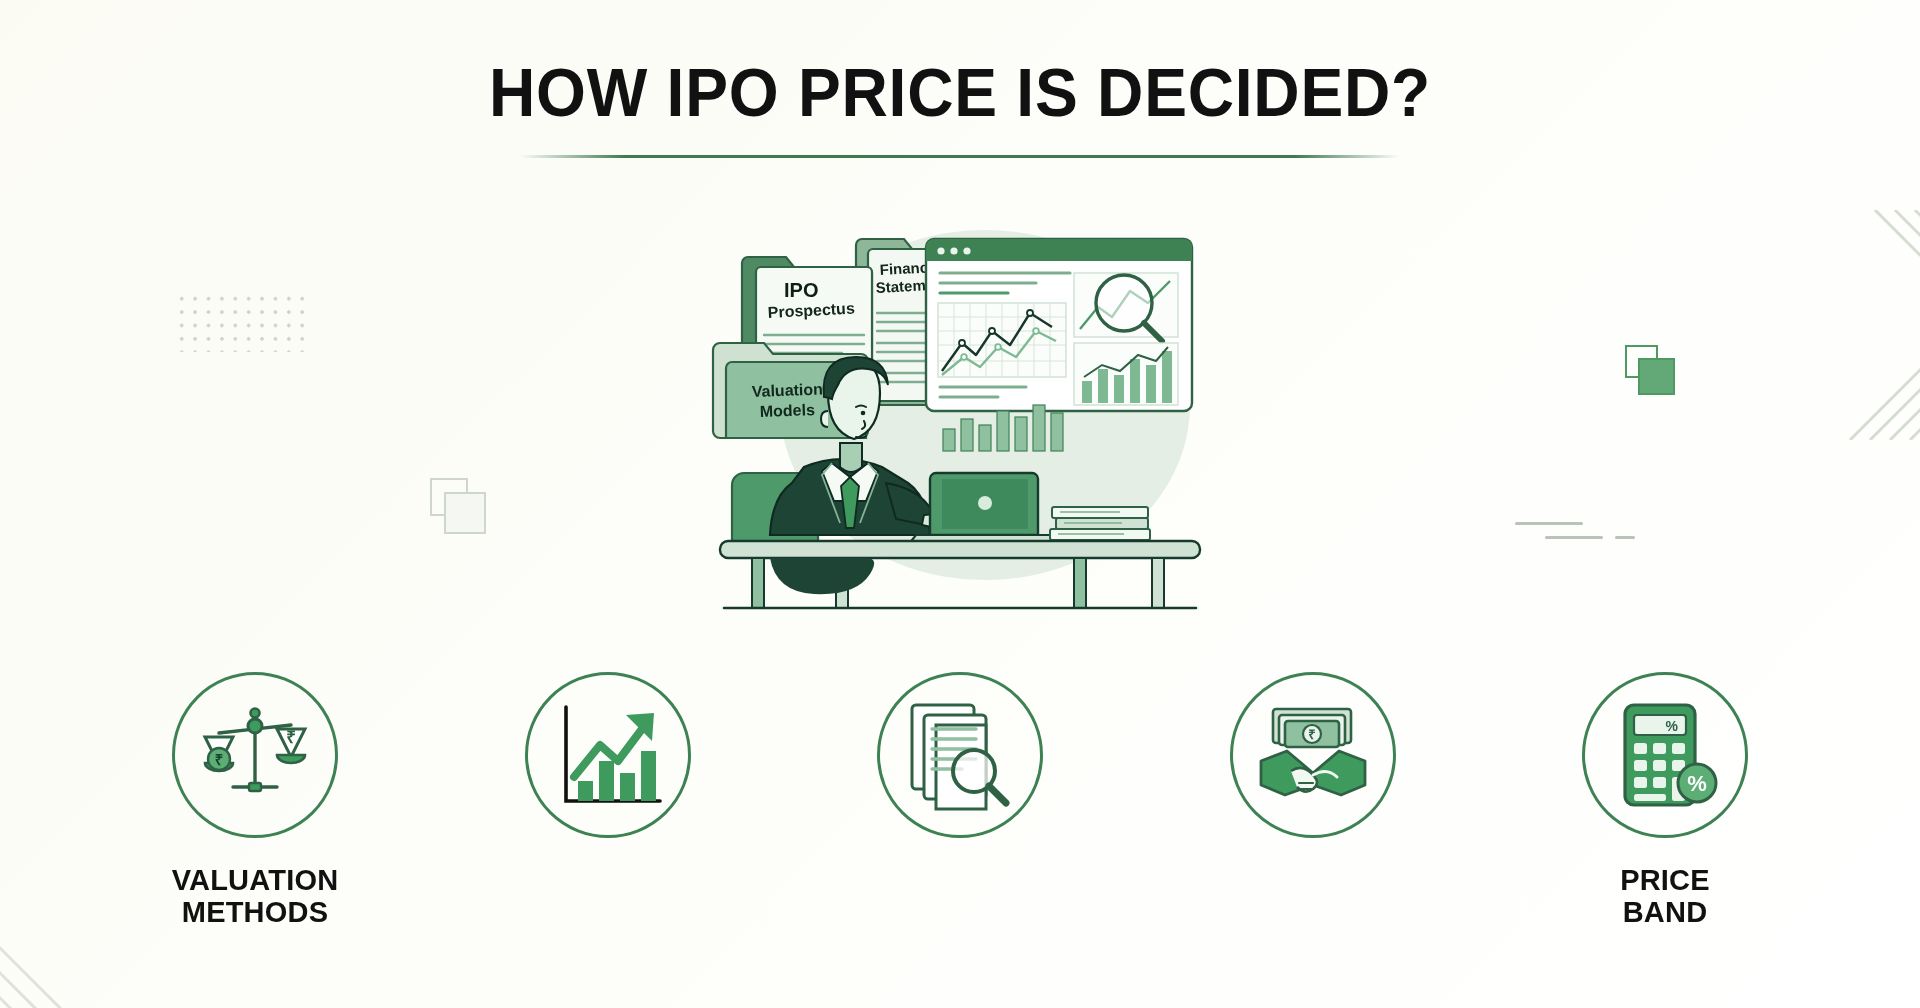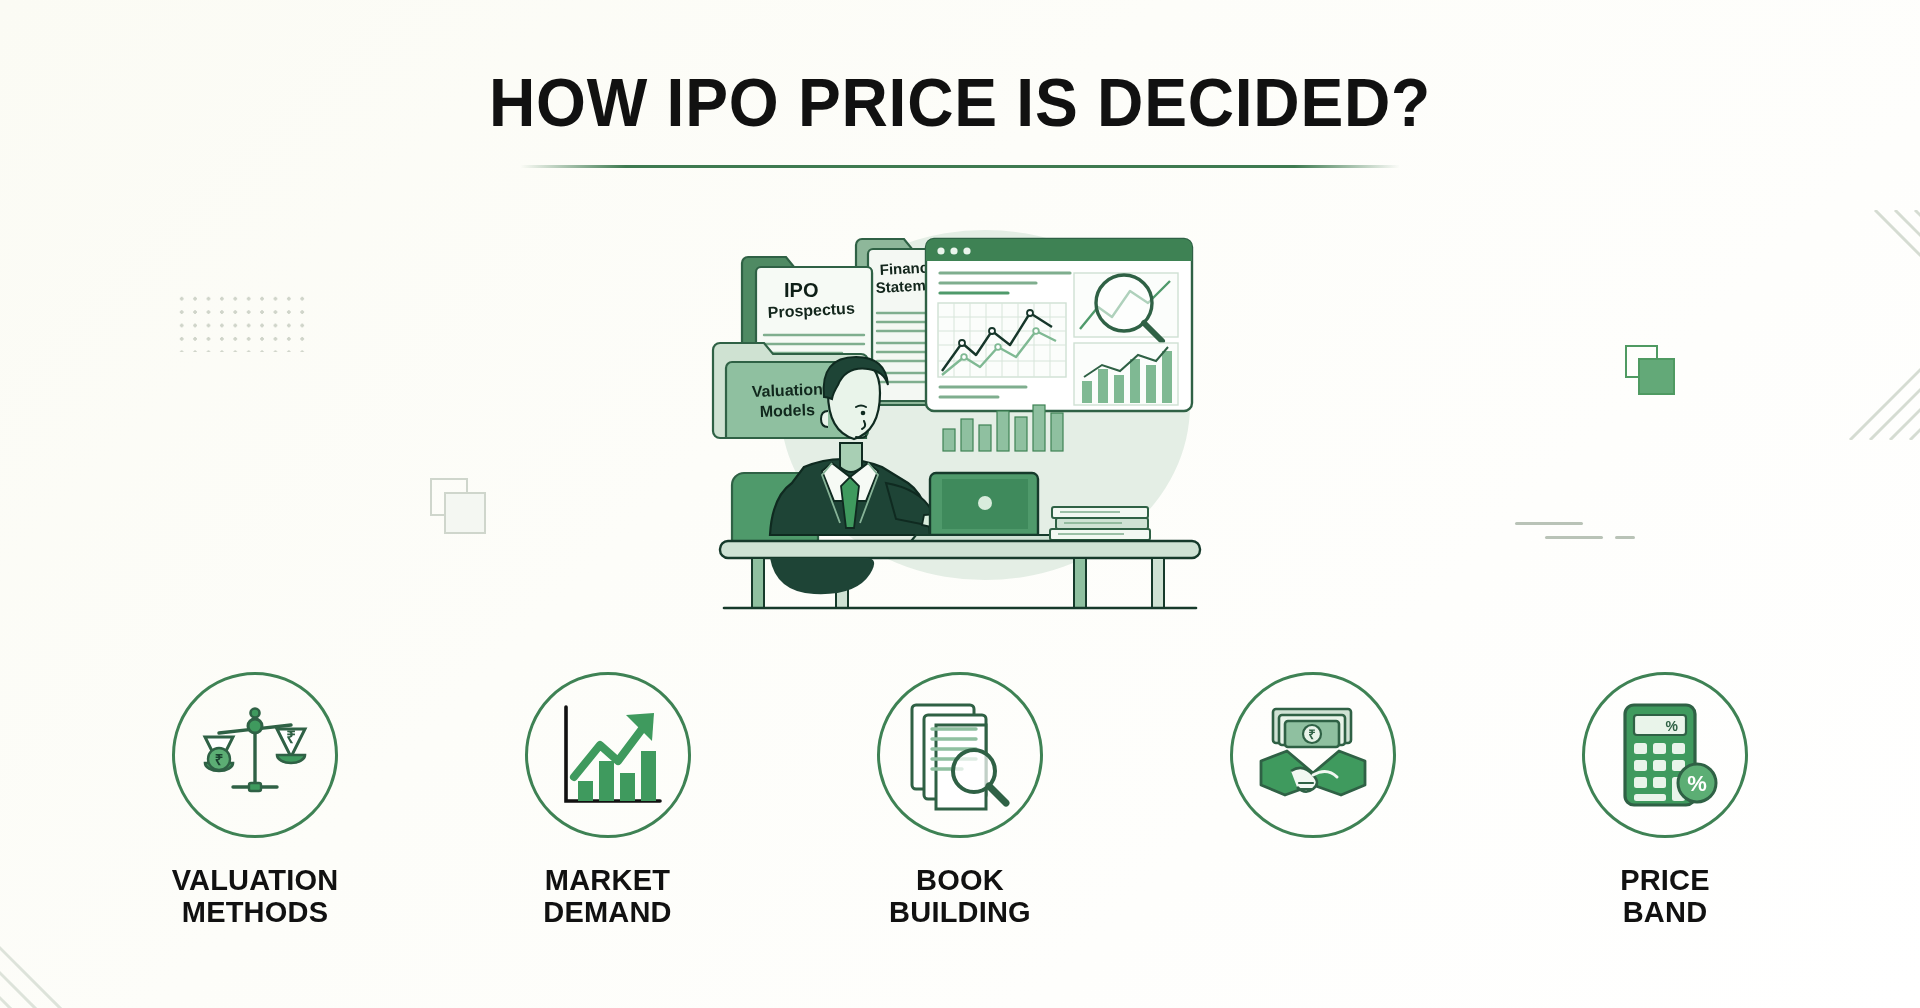--- a/index.html
+++ b/index.html
@@ -84,21 +84,21 @@
   .deco-corner-bl {
     left: -70px; bottom: -60px;
     width: 250px; height: 250px;
     overflow: hidden;
   }
   .deco-corner-bl svg { display:block; }
 
   
   .title-wrap {
     position: absolute;
-    left: 0; right: 0; top: 68px;
+    left: 0; right: 0; top: 58px;
     text-align: center;
   }
   .title {
     font-family: "Liberation Sans", sans-serif;
     font-weight: 700;
     font-size: 69px;
     letter-spacing: 0.8px;
     color: #111111;
     line-height: 1;
     transform: scaleX(0.93);
@@ -456,43 +456,39 @@
           <g fill="#3f9a5e">
             <rect x="26" y="82" width="15" height="20"></rect>
             <rect x="47" y="62" width="15" height="40"></rect>
             <rect x="68" y="74" width="15" height="28"></rect>
             <rect x="89" y="52" width="15" height="50"></rect>
           </g>
           <polyline points="22,78 48,46 66,62 96,22" fill="none" stroke="#3f9a5e" stroke-width="8" stroke-linejoin="round" stroke-linecap="round"></polyline>
           <path d="M74 16 L102 14 L100 42 Z" fill="#3f9a5e"></path>
         </svg>
       </div>
-      <div class="icon-label">MARKET
-DEMAND</div>
     </div>
 
     <div class="icon-item">
       <div class="icon-circle">
         <svg width="112" height="112" viewBox="0 0 112 112">
           <rect x="8" y="6" width="62" height="84" rx="4" fill="#ffffff" stroke="#2f6145" stroke-width="3"></rect>
           <rect x="20" y="16" width="62" height="84" rx="4" fill="#ffffff" stroke="#2f6145" stroke-width="3"></rect>
           <path d="M32 26 h50 v84 h-50 z" fill="#ffffff" stroke="#2f6145" stroke-width="3"></path>
           <g stroke="#8fc0a0" stroke-width="3.4" stroke-linecap="round">
             <path d="M28 30 h44"></path>
               <path d="M28 40 h44"></path>
               <path d="M28 50 h44"></path>
             <path d="M28 60 h44"></path>
               <path d="M28 70 h30"></path>
           </g>
           <circle cx="70" cy="72" r="21" fill="rgba(255,255,255,0.7)" stroke="#2f6145" stroke-width="4"></circle>
           <path d="M85 87 L102 104" stroke="#2f6145" stroke-width="7" stroke-linecap="round"></path>
         </svg>
       </div>
-      <div class="icon-label">BOOK
-BUILDING</div>
     </div>
 
     <div class="icon-item">
       <div class="icon-circle">
         <svg width="112" height="112" viewBox="0 0 112 112">
           <rect x="16" y="10" width="78" height="34" rx="3" fill="#cfe2d4" stroke="#2f6145" stroke-width="2.6"></rect>
           <rect x="22" y="16" width="66" height="30" rx="3" fill="#e9f4ea" stroke="#2f6145" stroke-width="2.6"></rect>
           <rect x="28" y="22" width="54" height="26" rx="3" fill="#8fc0a0" stroke="#2f6145" stroke-width="2.6"></rect>
           <circle cx="55" cy="35" r="9" fill="#e9f4ea" stroke="#2f6145" stroke-width="2.2"></circle>
           <text x="55" y="40" font-size="13" font-weight="700" fill="#2f6145" text-anchor="middle" font-family="Liberation Sans, sans-serif">₹</text>

